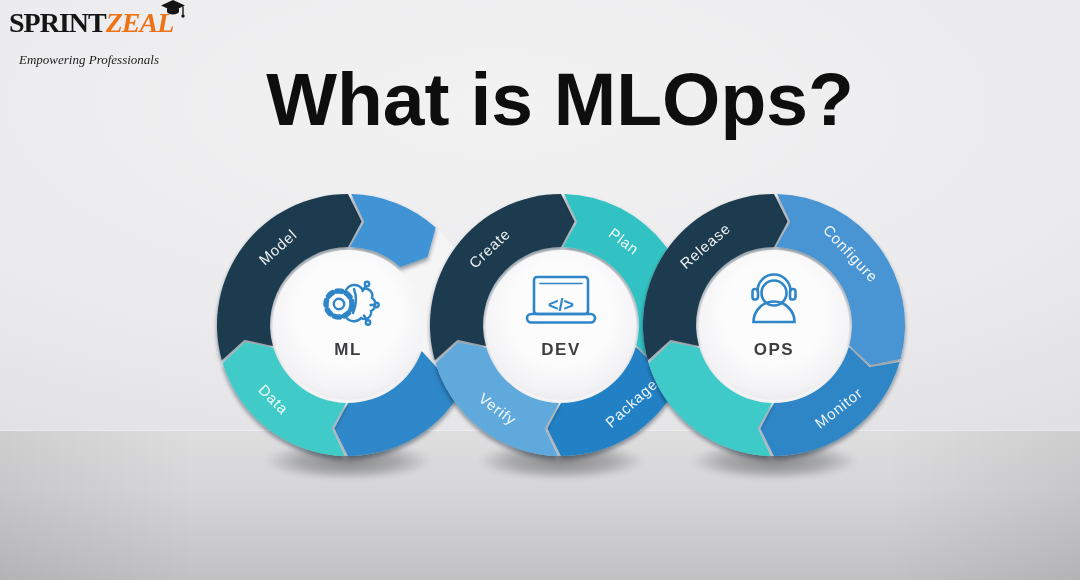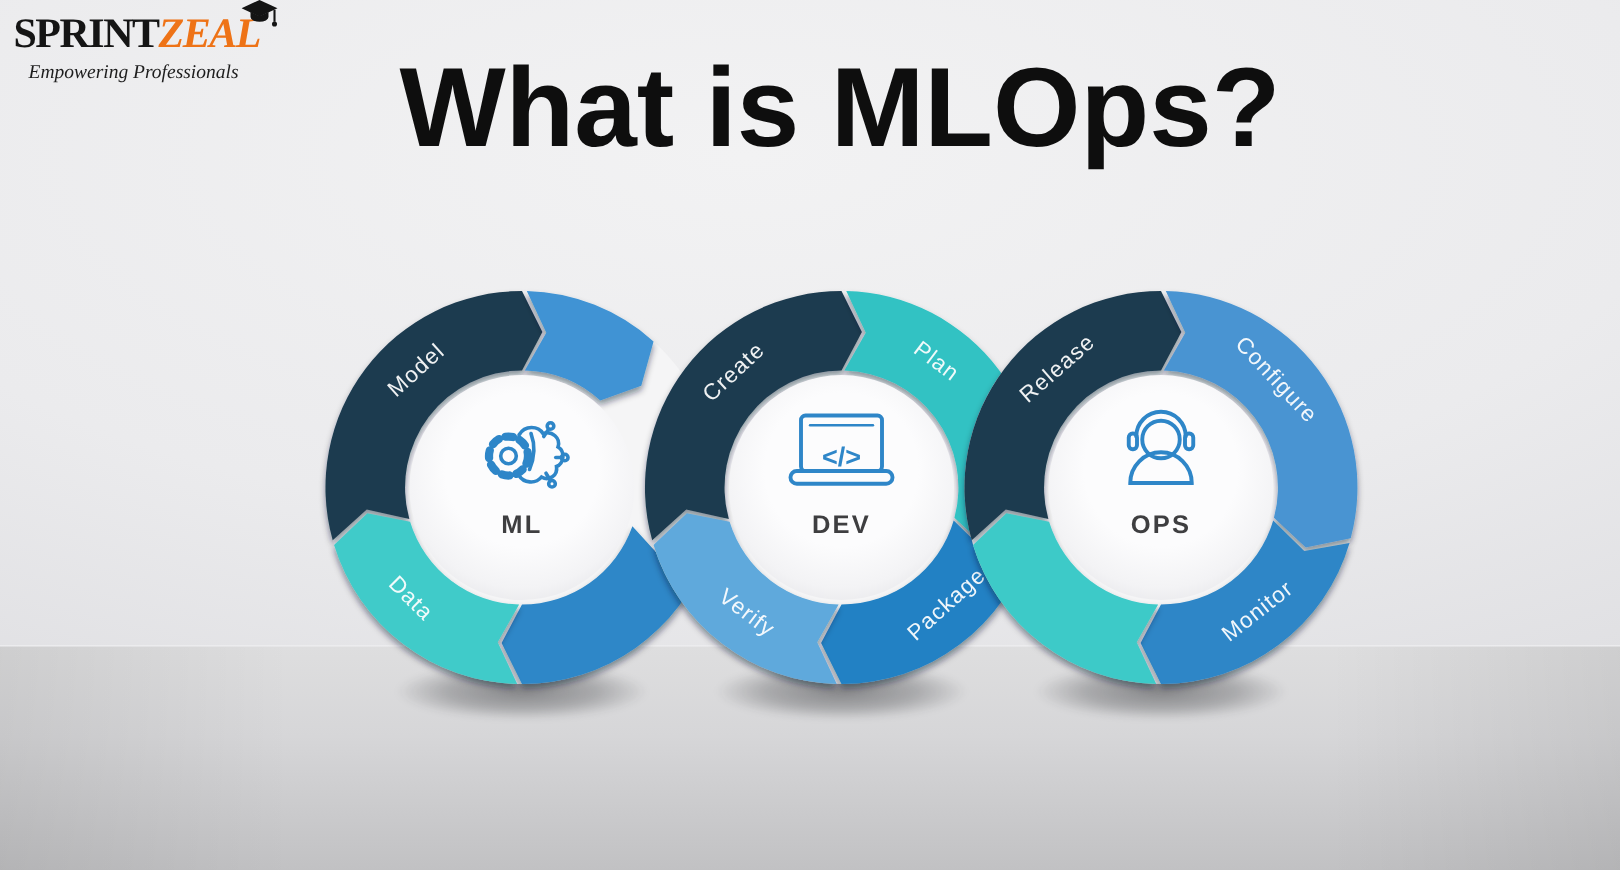--- a/index.html
+++ b/index.html
@@ -15,34 +15,34 @@
     border-top:1px solid #ececee;
   }
   .floor:after{content:"";position:absolute;inset:0;
     background:linear-gradient(90deg,rgba(0,0,0,.07),transparent 18%,transparent 82%,rgba(0,0,0,.07));}
   .ring-shadow{
     position:absolute;top:434px;width:240px;height:54px;
     background:radial-gradient(ellipse 50% 50% at 50% 50%, rgba(18,20,24,.42) 0%, rgba(18,20,24,.24) 42%, rgba(18,20,24,0) 70%);
     filter:blur(2px);
   }
   h1.title{
-    position:absolute;top:32px;left:40px;right:0;margin:0;text-align:center;
+    position:absolute;top:60px;left:40px;right:0;margin:0;text-align:center;
     font-size:75px;font-weight:700;color:#0e0e0e;letter-spacing:0px;line-height:1.05;
   }
   .logo{position:absolute;top:8px;left:9px;width:170px;}
   .logo-text{
     position:relative;display:inline-block;
     font-family:"Liberation Serif", serif;font-weight:700;font-size:28px;
     letter-spacing:-1px;color:#151515;line-height:1.1;white-space:nowrap;
   }
   .logo-text .zeal{color:#ee7317;font-style:italic;}
   .cap{position:absolute;top:-8px;right:-14px;}
   .tagline{
     font-family:"Liberation Serif", serif;font-style:italic;font-size:13px;
-    color:#1d1d1d;text-align:center;margin-top:1px;width:160px;
+    color:#1d1d1d;text-align:center;margin-top:13px;width:160px;
   }
   #diagram{position:absolute;left:0;top:0;}
   #diagram text{font-family:"Liberation Sans", sans-serif;}
   #diagram .seg-label{fill:#ffffff;opacity:.93;font-size:15px;letter-spacing:.8px;}
   #diagram .hub-label{fill:#3e3e40;font-size:17px;font-weight:700;letter-spacing:1.5px;text-anchor:middle;}
 </style>
 </head>
 <body>
 
 <div class="stage">

